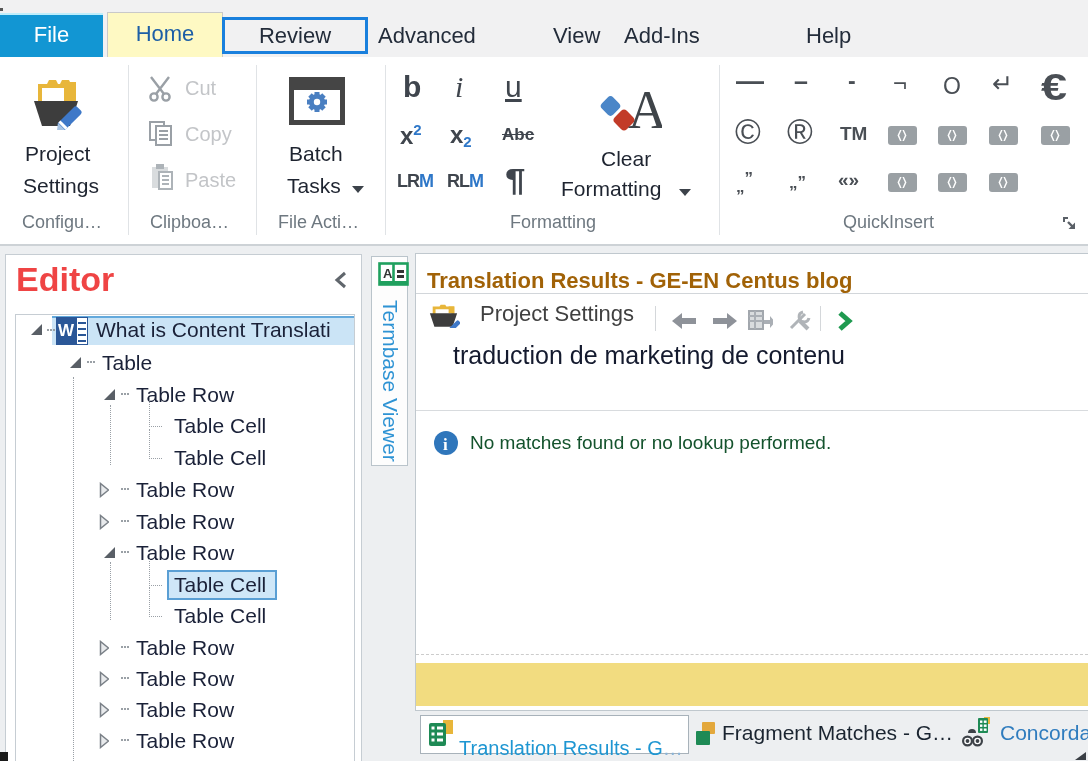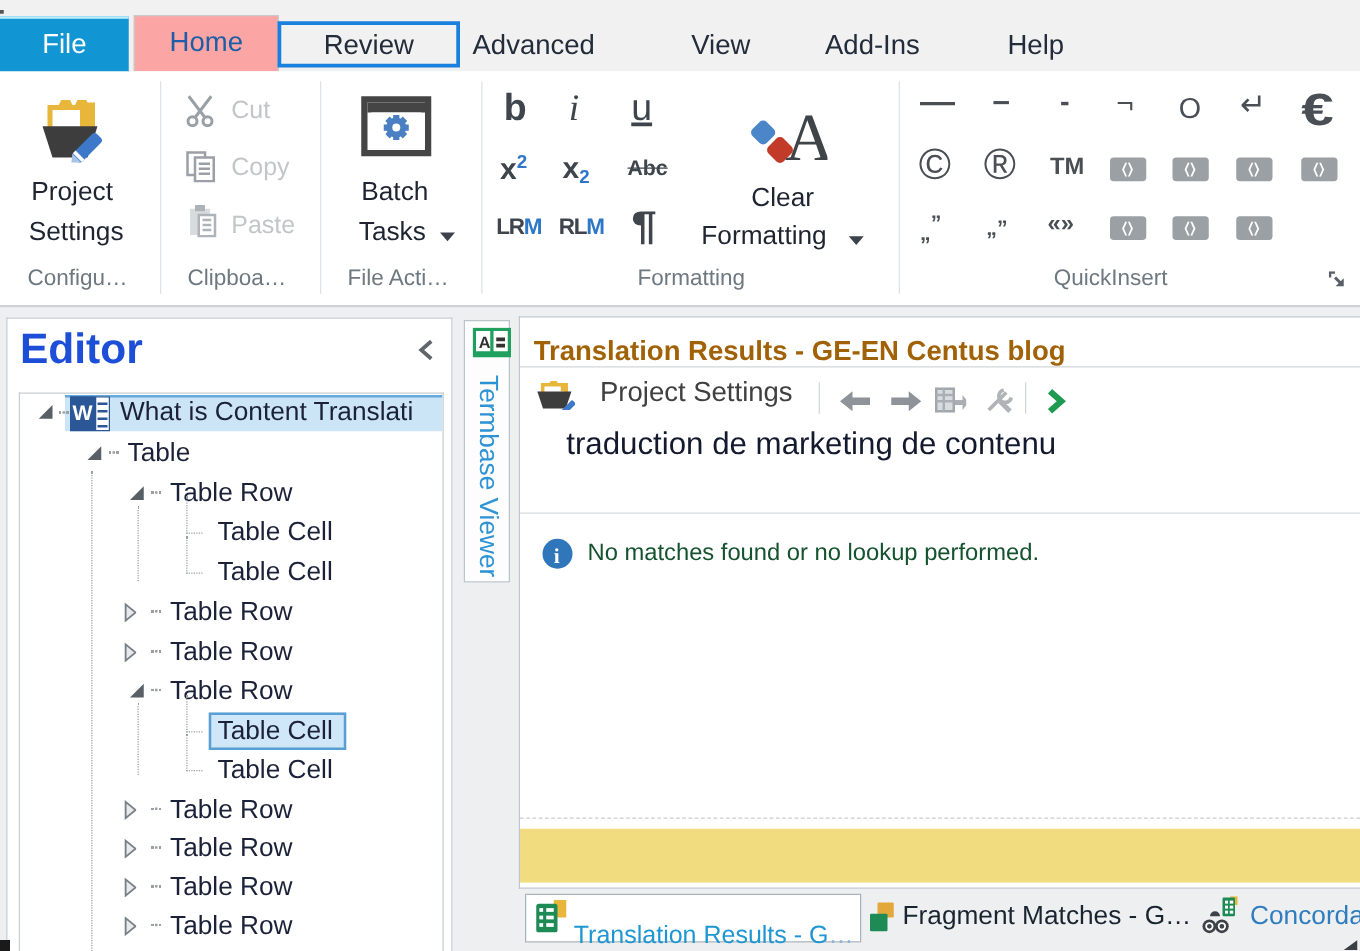--- a/index.html
+++ b/index.html
@@ -1,33 +1,33 @@
 <!DOCTYPE html>
 <html><head><meta charset="utf-8"><style>
 html,body{margin:0;padding:0;}
 body{width:1088px;height:761px;font-family:"Liberation Sans",sans-serif;background:#edeff1;overflow:hidden;}
 #root{position:relative;width:1088px;height:761px;}
 .abs{position:absolute;}
 
 #tabstrip{position:absolute;left:0;top:0;width:1088px;height:57px;background:#f1f1f2;}
 #filetab{position:absolute;left:0;top:13px;width:103px;height:44px;background:#1296d3;border-top:2px solid #bfeefb;color:#fff;font-size:22px;text-align:center;line-height:40px;}
-#hometab{position:absolute;left:107px;top:12px;width:116px;height:45px;background:#fca5a5;border:1px solid #c9c9c9;border-bottom:none;color:#1d5fa6;font-size:22px;text-align:center;line-height:42px;box-sizing:border-box;}
+#hometab{position:absolute;left:107px;top:12px;width:116px;height:45px;background:#fef9c3;border:1px solid #c9c9c9;border-bottom:none;color:#1d5fa6;font-size:22px;text-align:center;line-height:42px;box-sizing:border-box;}
 #reviewbox{position:absolute;left:222px;top:17px;width:146px;height:37px;border:3px solid #1a80dd;box-sizing:border-box;color:#232c3a;font-size:22px;text-align:center;line-height:31px;}
 .tab{position:absolute;top:17px;height:37px;line-height:37px;color:#232c3a;font-size:22px;}
 
 #ribbon{position:absolute;left:0;top:57px;width:1088px;height:187px;background:#fff;border-bottom:2px solid #cdd2d6;box-sizing:content-box;}
 .vsep{position:absolute;top:8px;height:170px;width:1px;background:#e0e3e6;}
 .grplabel{position:absolute;top:155px;height:22px;font-size:18px;color:#6e7880;white-space:nowrap;}
 .qib{position:absolute;width:29px;height:19px;background:#9aa0a4;border-radius:3px;color:#fff;font-size:12px;font-weight:bold;text-align:center;line-height:19px;letter-spacing:1px;}
 .btntext{position:absolute;font-size:21px;color:#1e2430;white-space:nowrap;}
 .graytext{position:absolute;font-size:20px;color:#c3c5c8;white-space:nowrap;}
 
 #lower{position:absolute;left:0;top:246px;width:1088px;height:515px;background:#edeff1;}
 #editorpanel{position:absolute;left:5px;top:8px;width:357px;height:507px;background:#fff;border:1px solid #c6cdd3;border-bottom:none;box-sizing:border-box;}
-#edtitle{position:absolute;left:10px;top:5px;font-size:34px;font-weight:bold;color:#1d4ed8;letter-spacing:0px;}
+#edtitle{position:absolute;left:10px;top:5px;font-size:34px;font-weight:bold;color:#ef4444;letter-spacing:0px;}
 
 #treebox{position:absolute;left:9px;top:59px;width:340px;height:448px;background:#fff;border:1px solid #c6cdd3;border-bottom:none;box-sizing:border-box;overflow:hidden;}
 
 #termtab{position:absolute;left:371px;top:10px;width:37px;height:210px;background:#fdfdfd;border:1px solid #bac4cb;box-sizing:border-box;}
 #termtext{position:absolute;left:6px;top:43px;writing-mode:vertical-rl;font-size:21px;color:#2e93d4;letter-spacing:0px;}
 
 #mainpanel{position:absolute;left:415px;top:7px;width:673px;height:458px;background:#fff;border:1px solid #c0c8ce;border-right:none;box-sizing:border-box;}
 #mphead{position:absolute;left:0;top:0;width:100%;height:40px;border-bottom:1px solid #d2d6da;box-sizing:border-box;}
 #mphead span{position:absolute;left:11px;top:14px;font-size:22px;color:#a16207;font-weight:bold;}
 #toolbar{position:absolute;left:0;top:41px;width:100%;height:48px;}
@@ -42,21 +42,21 @@
 </style></head>
 <body>
 <div id="root">
 
   <div id="tabstrip">
     <div id="filetab">File</div>
     <div id="hometab">Home</div>
     <div id="reviewbox">Review</div>
     <span class="tab" style="left:378px;text-align:right;">Advanced</span>
     <span class="tab" style="left:553px;">View</span>
-    <span class="tab" style="left:660px;">Add-Ins</span>
+    <span class="tab" style="left:624px;">Add-Ins</span>
     <span class="tab" style="left:806px;">Help</span>
   </div>
 
   <div id="ribbon">
     <div class="vsep" style="left:128px;"></div>
     <div class="vsep" style="left:256px;"></div>
     <div class="vsep" style="left:385px;"></div>
     <div class="vsep" style="left:719px;"></div>
     <div class="grplabel" style="left:22px;">Configu…</div>
     <div class="grplabel" style="left:150px;">Clipboa…</div>

